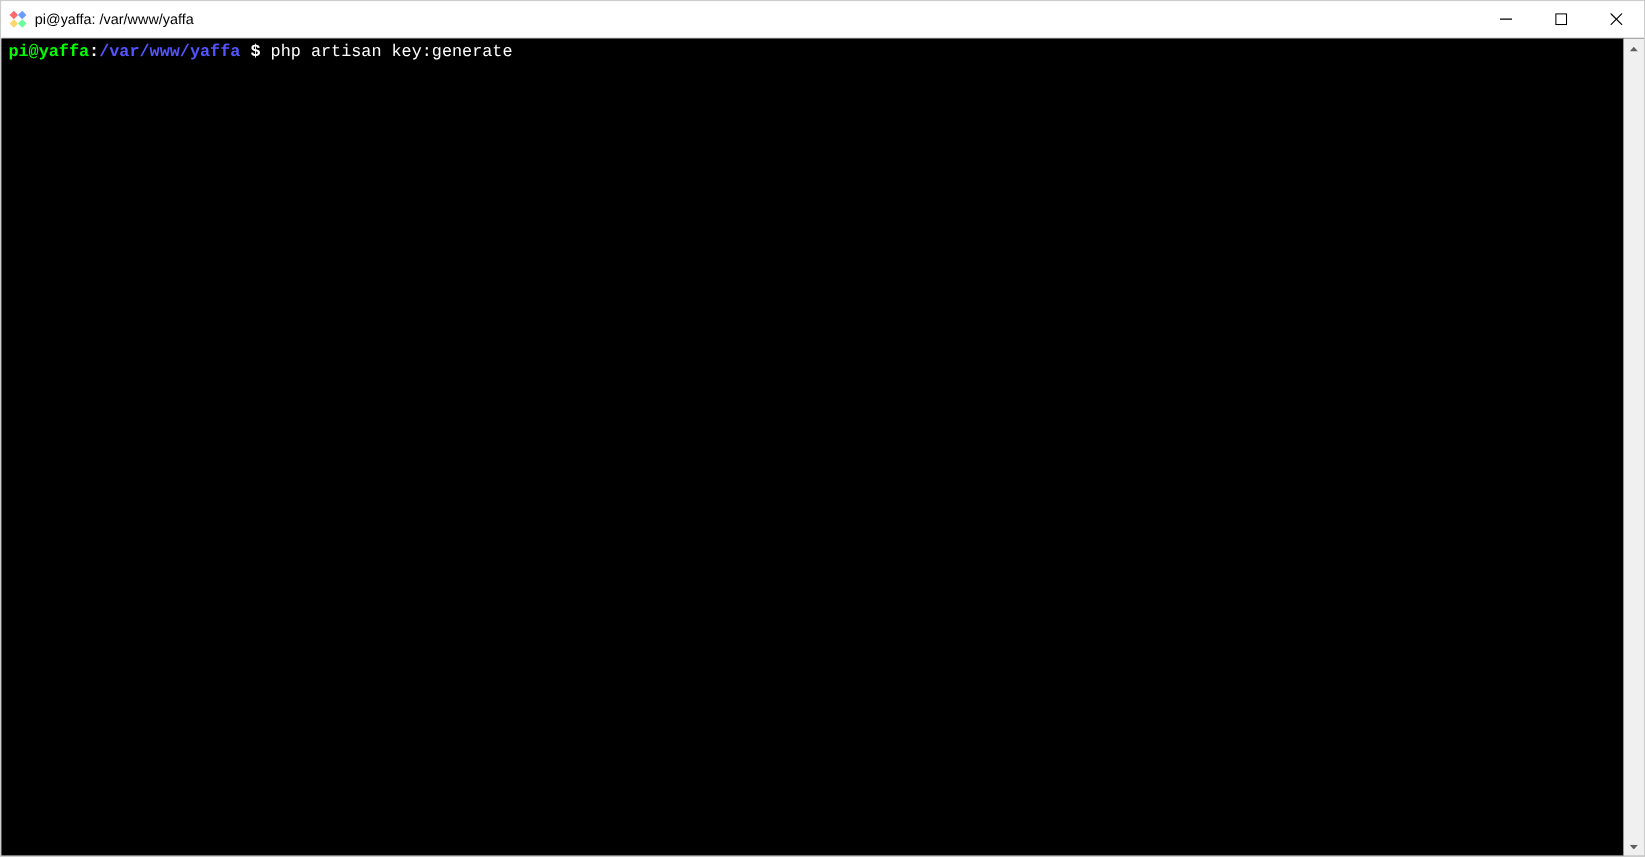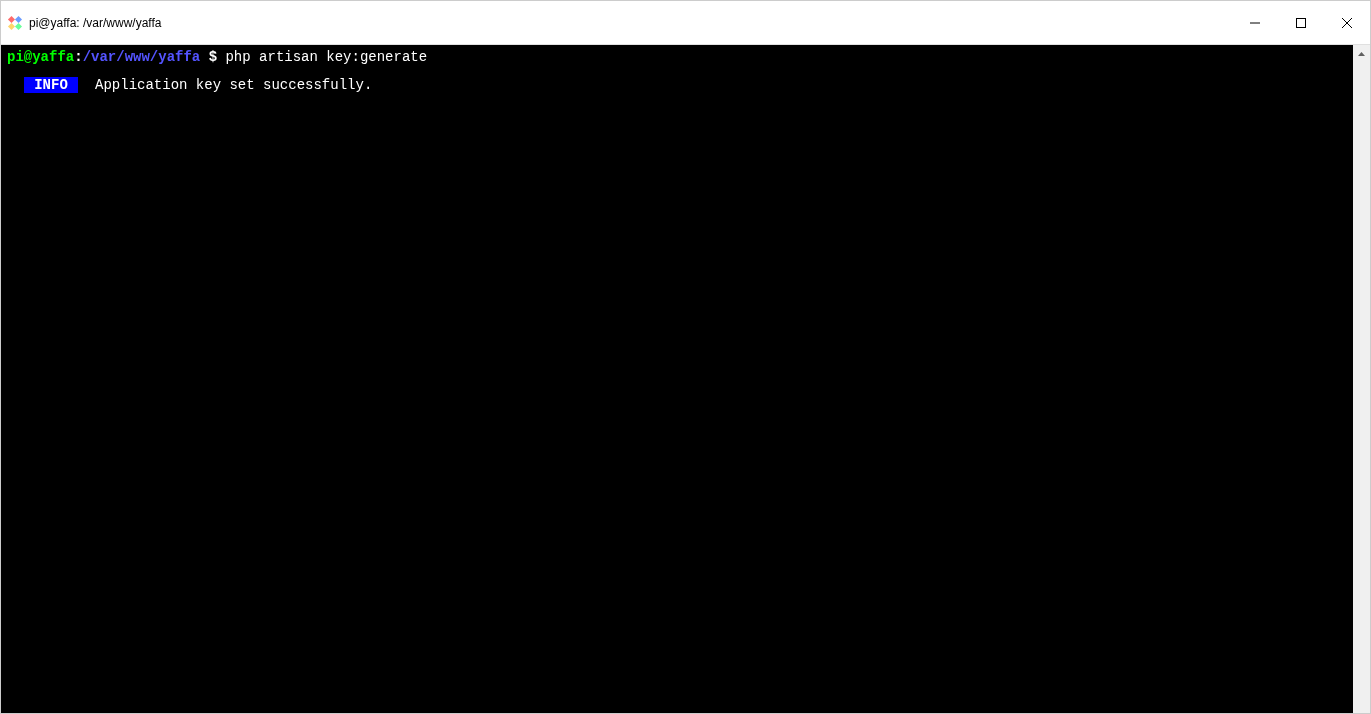--- a/index.html
+++ b/index.html
@@ -9,21 +9,21 @@
     }
     body {
       font-family: "Segoe UI", Tahoma, sans-serif;
       background: #fff;
       width: 1371px;
       height: 714px;
       overflow: hidden;
       border: 1px solid #ccc;
     }
     .titlebar {
-      height: 44px;
+      height: 31px;
       background: #fff;
       display: flex;
       align-items: center;
       justify-content: space-between;
       padding-left: 6px;
       border-bottom: 1px solid #e0e0e0;
     }
     .titlebar-left {
       display: flex;
       align-items: center;
@@ -163,21 +163,20 @@
         <line x1="0" y1="0" x2="10" y2="10" stroke="#000" stroke-width="1"></line>
         <line x1="10" y1="0" x2="0" y2="10" stroke="#000" stroke-width="1"></line>
       </svg>
     </div>
   </div>
 </div>
 
 <div class="terminal">
   <div class="terminal-content">
     <div class="terminal-line"><span class="prompt-user">pi@yaffa</span><span class="prompt-colon">:</span><span class="prompt-path">/var/www/yaffa</span><span class="prompt-dollar"> $ </span><span class="command">php artisan key:generate</span></div>
-    <div class="terminal-line output-line"><span>  </span><span class="info-badge"><span> </span><span>INFO</span><span> </span></span><span class="output-text">  Application key set successfully.</span></div>
   </div>
   <div class="scrollbar">
     <div class="scroll-arrow">
       <svg width="7" height="4" viewBox="0 0 7 4">
           <polygon points="3.5,0 7,4 0,4" fill="#606060"></polygon>
         </svg>
     </div>
     <div class="scroll-track"></div>
     <div class="scroll-arrow">
       <svg width="7" height="4" viewBox="0 0 7 4">

